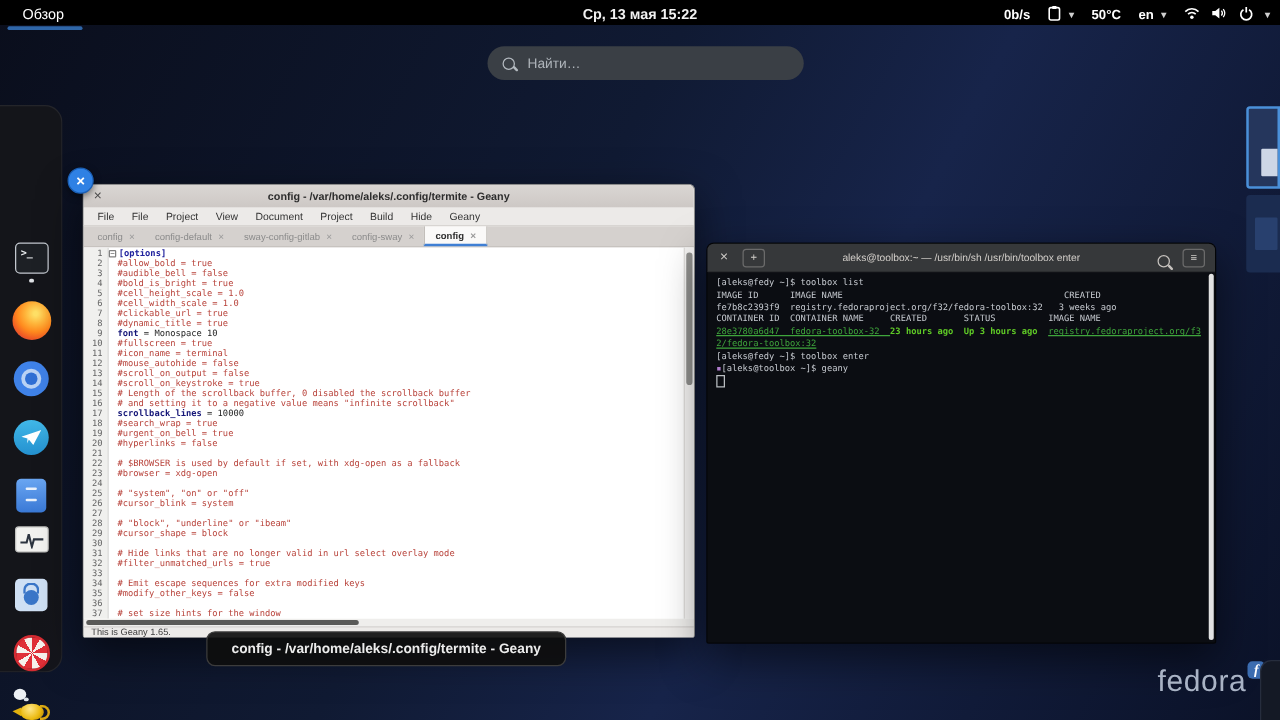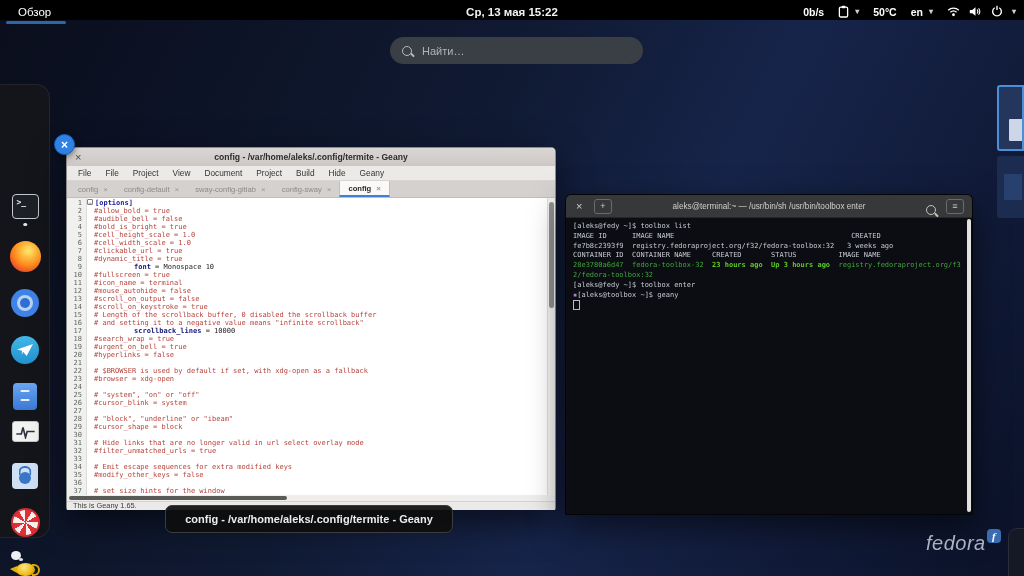--- a/index.html
+++ b/index.html
@@ -67,21 +67,21 @@
   #geany-editor{position:absolute;left:0;top:50px;width:488px;height:297px;background:#fff;overflow:hidden;}
   #gutter{position:absolute;left:0;top:0;bottom:0;width:19px;background:#f0f0ee;border-right:1px solid #dcdcda;}
   #geany-code{position:absolute;left:0;top:1px;width:100%;font-family:"DejaVu Sans Mono",monospace;font-size:7px;line-height:8px;white-space:pre;}
   .cl{height:8px;position:relative;}
   .ln{display:inline-block;width:15px;text-align:right;padding-right:3px;color:#636363;}
   .fold{display:inline-block;width:6px;height:6px;border:1px solid #808080;border-radius:1px;margin:0 2px 0 2px;line-height:5px;text-align:center;font-size:6px;color:#555;vertical-align:0px;box-sizing:border-box;background:#fff;}
   .lt{margin-left:9px;}
   .cl.has-fold .lt{margin-left:0;}
   .c-comment{color:#b8423a;}
   .c-section{color:#1f209c;font-weight:700;}
-  .c-key{color:#151678;font-weight:700;margin-left:40px;}
+  .c-key{color:#151678;font-weight:700;}
   .c-value{color:#1c1c1c;}
   #geany-vscroll{position:absolute;right:0;top:50px;width:7px;height:297px;background:#f4f3f2;border-left:1px solid #e0dedc;}
   #geany-vthumb{position:absolute;right:1px;top:4px;width:5px;height:106px;background:#8f8f8d;border-radius:3px;}
   #geany-hscroll{position:absolute;left:0;top:347px;width:488px;height:6px;background:#efeeec;}
   #geany-hthumb{position:absolute;left:2px;top:1px;width:218px;height:4px;background:#5a5a58;border-radius:2px;}
   #geany-statusbar{position:absolute;left:0;top:353px;width:488px;height:8.5px;background:#eceae8;border-top:1px solid #d5d2cf;font-size:7.4px;color:#3c3c3c;display:flex;align-items:center;padding-left:6px;box-sizing:border-box;}
 
   
   #ov-close{left:54px;top:134px;width:19px;height:19px;border-radius:50%;background:#2f81e4;border:1px solid #1b5fb4;display:flex;align-items:center;justify-content:center;color:#fff;font-size:12px;font-weight:700;z-index:20;box-shadow:0 2px 6px rgba(0,0,0,.5);}
 
@@ -89,38 +89,38 @@
   #terminal{left:565px;top:194px;width:408px;height:321px;background:#0b0d12;border-radius:6px 6px 2px 2px;border:1px solid rgba(0,0,0,0.6);box-sizing:border-box;}
   #term-header{position:absolute;left:0;top:0;width:100%;height:22px;background:#36383a;border-radius:5px 5px 0 0;border-bottom:1px solid #242628;display:flex;align-items:center;}
   #term-close{position:absolute;left:10px;font-size:11px;color:#cfccc8;}
   #term-newtab{position:absolute;left:28px;top:4px;width:16px;height:13px;border:1px solid #6b6b6b;border-radius:3px;color:#cfccc8;font-size:9px;line-height:12px;text-align:center;}
   #term-title{width:100%;text-align:center;font-size:8.2px;color:#d2cec9;}
   #term-search{position:absolute;right:36px;top:6px;}
   #term-search .lens{border-color:#c6c2be;} #term-search .lens::after{background:#c6c2be;}
   #term-menu{position:absolute;right:8px;top:4px;width:16px;height:13px;border:1px solid #6b6b6b;border-radius:3px;color:#cfccc8;font-size:9px;line-height:12px;text-align:center;}
   #terminal-body{position:absolute;left:0;top:22px;width:100%;height:299px;padding:5px 7px;box-sizing:border-box;font-family:"DejaVu Sans Mono",monospace;font-size:7px;line-height:9.8px;color:#c7cbd1;white-space:pre;}
   .t-fg{color:#c7cbd1;}
-  .t-green{color:#3fa63c;}
+  .t-green{color:#3fa63c;text-decoration:underline;}
   .t-bgreen{color:#5fc926;font-weight:700;}
   .t-magenta{color:#b07ccd;}
   .t-cursor{display:inline-block;width:4.5px;height:8px;border:1px solid #b9bdc1;vertical-align:-1.5px;}
   #term-scroll{position:absolute;right:1px;top:24px;width:4.5px;height:293px;background:#e2e2e2;border-radius:2px;}
 
   
   #ws1{left:997px;top:85px;width:27px;height:66px;background:#25365c;border:2px solid #4a90d9;border-radius:3px 0 0 3px;box-sizing:border-box;overflow:hidden;}
   #ws1 .mini{position:absolute;right:-3px;bottom:8px;width:16px;height:22px;background:#cdd6e6;border-radius:1px;}
   #ws2{left:997px;top:156px;width:27px;height:62px;background:#1b2c50;border-radius:3px 0 0 3px;overflow:hidden;}
   #ws2 .mini{position:absolute;right:2px;top:18px;width:18px;height:26px;background:#28406e;border-radius:1px;}
 
   
   #tooltip{left:165px;top:505px;width:286px;height:26px;background:rgba(14,14,14,0.92);border:1px solid #3c3c3c;border-radius:7px;color:#ececec;font-size:11px;font-weight:700;display:flex;align-items:center;justify-content:center;z-index:30;}
 
   
   #fedora-logo{left:926px;top:532px;display:flex;align-items:flex-start;}
-  #fedora-word{font-size:20px;color:#a9b3c5;letter-spacing:0.5px;font-style:italic;}
+  #fedora-word{font-size:24px;color:#a9b3c5;letter-spacing:0.5px;}
   #fedora-mark{width:14px;height:14px;background:#3b6cb0;border-radius:4px;color:#fff;font-family:"Liberation Serif",serif;font-style:italic;font-weight:700;font-size:11px;display:flex;align-items:center;justify-content:center;margin:-3px 0 0 1px;}
   #corner-box{left:1008px;top:528px;width:20px;height:48px;background:#141925;border:1px solid #262d3d;border-right:none;border-bottom:none;border-radius:9px 0 0 0;}
 </style>
 </head>
 <body>
 
 <div id="stage">
 
   <div id="topbar" class="abs">
     <div id="overview-btn">Обзор</div>
@@ -253,21 +253,21 @@
       </div>
     <div id="geany-statusbar">This is Geany 1.65.</div>
   </div>
 
   <div id="ov-close" class="abs">×</div>
 
   <div id="terminal" class="abs window">
     <div id="term-header">
       <span id="term-close">×</span>
       <span id="term-newtab">+</span>
-      <span id="term-title">aleks@terminal:~ — /usr/bin/sh /usr/bin/toolbox enter</span>
+      <span id="term-title">aleks@toolbox:~ — /usr/bin/sh /usr/bin/toolbox enter</span>
       <span id="term-search"><span class="lens"></span></span>
       <span id="term-menu">≡</span>
     </div>
     <div id="terminal-body"><div class="tl"><span class="t-fg">[aleks@fedy ~]$ toolbox list</span></div><div class="tl"><span class="t-fg">IMAGE ID      IMAGE NAME                                          CREATED</span></div><div class="tl"><span class="t-fg">fe7b8c2393f9  registry.fedoraproject.org/f32/fedora-toolbox:32   3 weeks ago</span></div><div class="tl"></div><div class="tl"><span class="t-fg">CONTAINER ID  CONTAINER NAME     CREATED       STATUS          IMAGE NAME</span></div><div class="tl"><span class="t-green">28e3780a6d47  fedora-toolbox-32  </span><span class="t-bgreen">23 hours ago  Up 3 hours ago  </span><span class="t-green">registry.fedoraproject.org/f3</span></div><div class="tl"><span class="t-green">2/fedora-toolbox:32</span></div><div class="tl"><span class="t-fg">[aleks@fedy ~]$ toolbox enter</span></div><div class="tl"><span class="t-magenta">▪</span><span class="t-fg">[aleks@toolbox ~]$ geany</span></div><div class="tl"><span class="t-cursor"></span></div></div>
     <div id="term-scroll"></div>
   </div>
 
   <div id="ws1" class="abs">
       <div class="mini"></div>
     </div>

